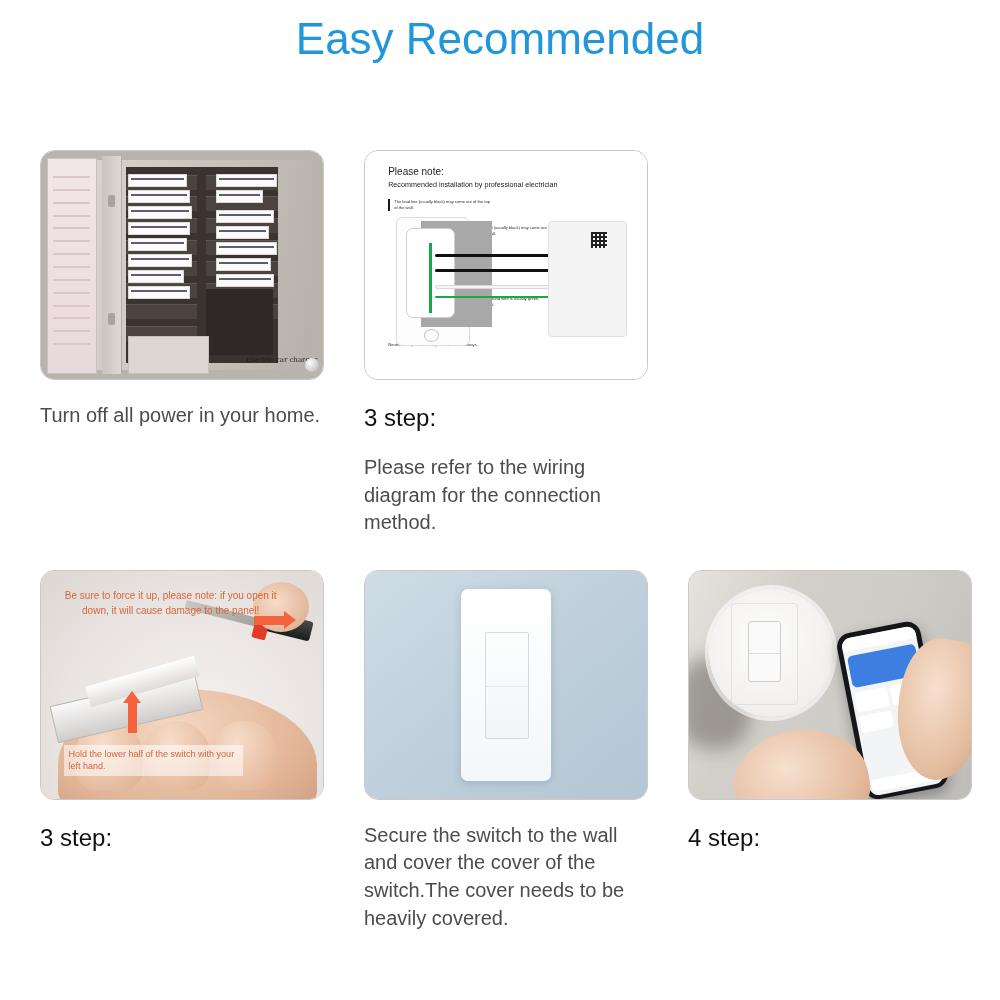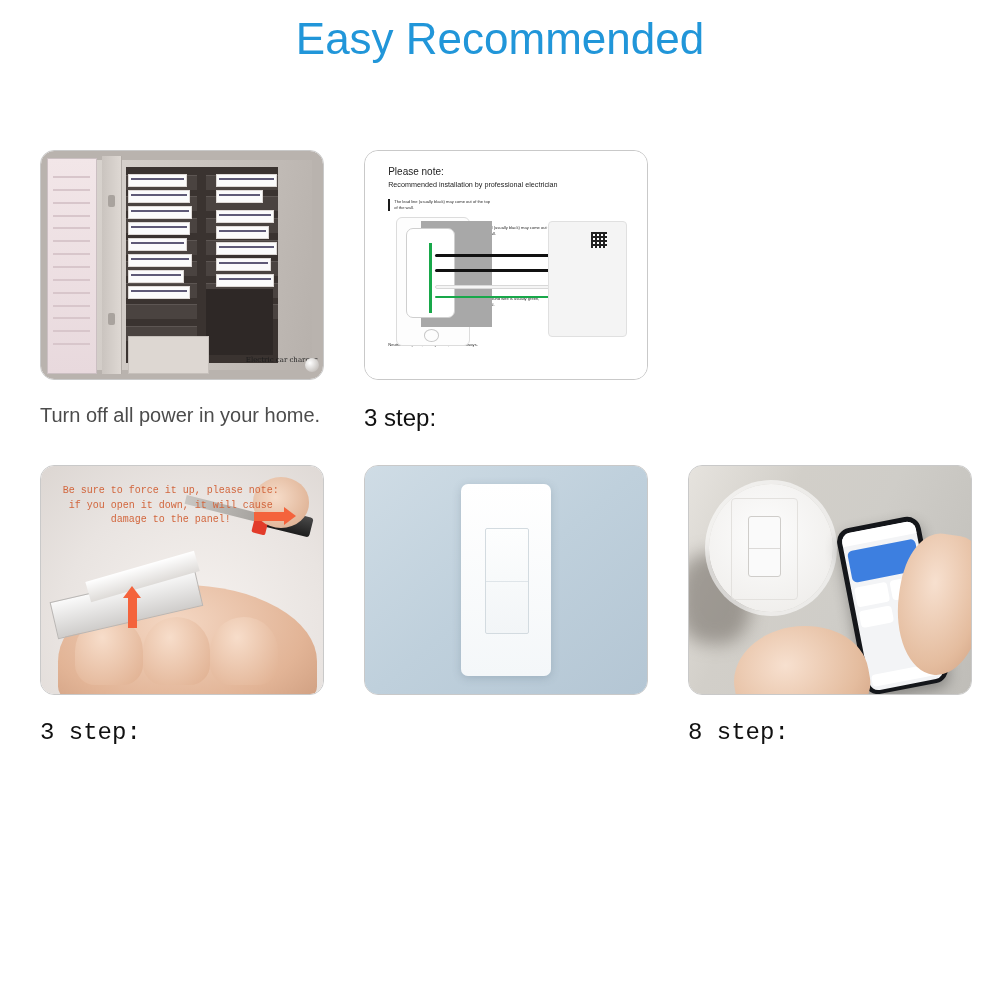--- a/index.html
+++ b/index.html
@@ -18,21 +18,21 @@
     font-size:44px;font-weight:400;letter-spacing:0px;
     color:#2196d9;
   }
   .subtitle{
     position:absolute;top:90px;left:44px;
     font-size:27px;color:#1a1a1a;font-weight:400;
   }
 
   .grid{position:absolute;top:150px;left:40px;width:930px;}
   .row{display:flex;gap:42px;}
-  .row + .row{margin-top:33px;font-family:Liberation Mono, monospace;}
+  .row + .row{margin-top:33px;}
   .cell{width:282px;}
 
   .card{
     position:relative;width:282px;height:228px;
     border:1px solid #c9c9c9;border-radius:14px;
     background:#fff;overflow:hidden;
   }
   .card-inner{position:absolute;inset:0;border-radius:13px;overflow:hidden;}
 
   .step-head{
@@ -334,20 +334,21 @@
               <div class="wire" style="left:24%;top:52%;width:48%"></div>
               <div class="wire w" style="left:24%;top:59%;width:48%"></div>
               <div class="wire g" style="left:24%;top:64%;width:48%"></div>
 
               <div class="device"></div>
               <div class="qr"></div>
             </div>
           </div>
         </div>
         <div class="step-head">3 step:</div>
+        <div class="step-body">Please refer to the wiring diagram for the connection method.</div>
       </div>
 
     </div>
 
     <div class="row">
 
       <div class="cell">
         <div class="card">
           <div class="card-inner p4">
             <div class="bg"></div>
@@ -357,33 +358,35 @@
             <div class="knuck" style="left:60%"></div>
             <div class="plate"></div>
             <div class="plate2"></div>
             <div class="sd"></div>
             <div class="sdh"></div>
             <div class="sdr"></div>
             <div class="fingertop"></div>
             <div class="arrow"></div>
             <div class="arrow2"></div>
             <div class="warn">Be sure to force it up, please note: if you open it down, it will cause damage to the panel!</div>
+            <div class="cap">Hold the lower half of the switch with your left hand.</div>
           </div>
         </div>
         <div class="step-head">3 step:</div>
       </div>
 
       <div class="cell">
         <div class="card">
           <div class="card-inner p5">
             <div class="wall"></div>
             <div class="plate"></div>
             <div class="rock"></div>
           </div>
         </div>
+        <div class="step-body">Secure the switch to the wall and cover the cover of the switch.The cover needs to be heavily covered.</div>
       </div>
 
       <div class="cell">
         <div class="card">
           <div class="card-inner p6">
             <div class="bg"></div>
             <div class="blurdark"></div>
             <div class="circle"></div>
             <div class="cplate"></div>
             <div class="csw"></div>
@@ -395,18 +398,18 @@
                 <div class="tile" style="left:52%;top:34%;width:44%;height:13%"></div>
                 <div class="tile" style="left:4%;top:49%;width:44%;height:11%"></div>
                 <div class="knob" style="left:58%;top:49%;width:24%;height:11%"></div>
                 <div class="tile" style="left:4%;top:90%;width:92%;height:7%"></div>
               </div>
             </div>
             <div class="hand handL"></div>
             <div class="hand handR"></div>
           </div>
         </div>
-        <div class="step-head">8 step:</div>
+        <div class="step-head">4 step:</div>
       </div>
 
     </div>
   </div>
 </div>
 
 </body></html>

